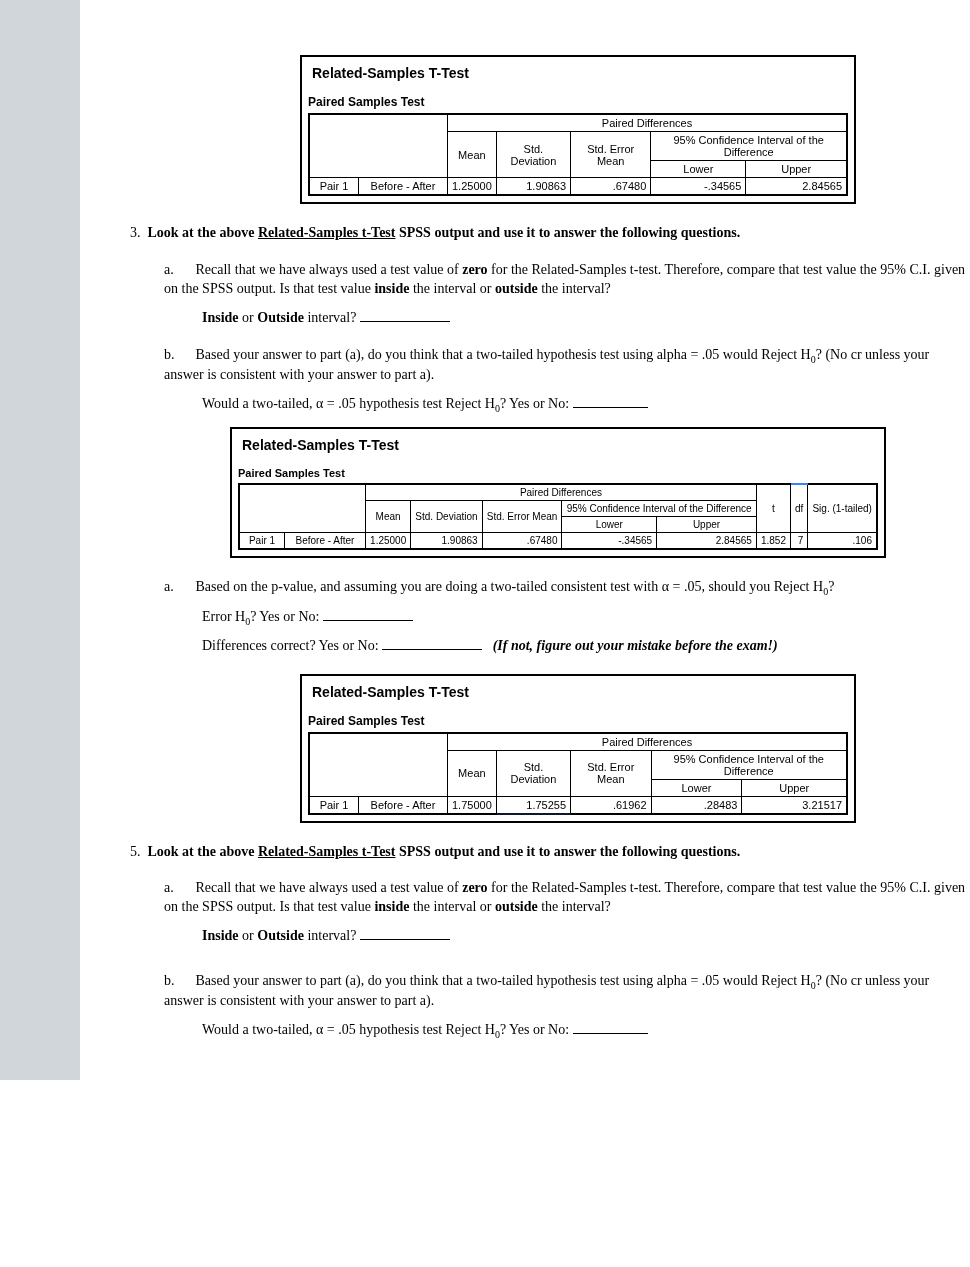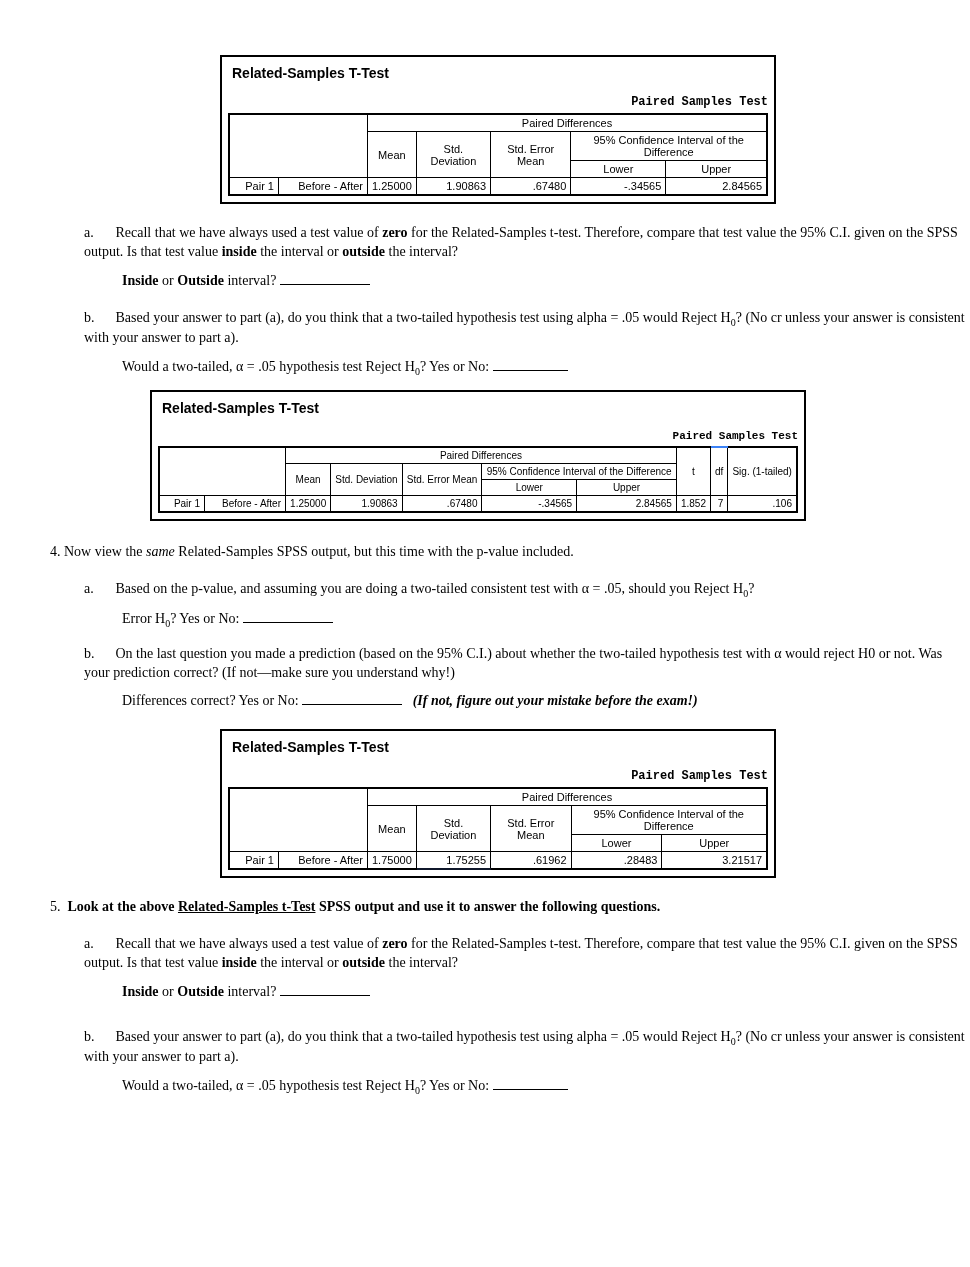--- a/index.html
+++ b/index.html
@@ -6,21 +6,20 @@
     margin: 0;
     padding: 0;
     font-family: "Times New Roman", Times, serif;
     font-size: 14px;
     color: #000;
     background: #fff;
     width: 970px;
   }
   .page {
     display: flex;
-    flex-direction: column;
   }
   .margin {
     width: 80px;
     background: #d1d6da;
     flex-shrink: 0;
   }
   .content {
     flex: 1;
     padding: 55px 0 30px 50px;
   }
@@ -30,39 +29,39 @@
     padding: 8px 6px 6px 6px;
     background: #fff;
   }
   .spss-title {
     font-family: Arial, Helvetica, sans-serif;
     font-weight: bold;
     font-size: 14px;
     margin: 0 0 14px 4px;
   }
   .spss-caption {
-    font-family: Liberation Mono, monospace;
+    font-family: Liberation Sans, sans-serif;
     font-weight: bold;
     font-size: 12px;
-    text-align: right;
+    text-align: left;
     margin-bottom: 4px;
   }
   table.spss-table {
     border-collapse: collapse;
     width: 100%;
     font-family: Arial, Helvetica, sans-serif;
     font-size: 11px;
   }
   table.spss-table th, table.spss-table td {
     border: 1px solid #000;
     padding: 2px 4px;
     text-align: center;
     font-weight: normal;
   }
-  table.spss-table td.rl { text-align: right; margin-top: 12px; }
+  table.spss-table td.rl { text-align: center; margin-top: 12px; }
   table.spss-table td.rr { text-align: right; }
   .q {
     margin: 0 0 18px 0;
     line-height: 1.35;
   }
   .sub {
     margin: 10px 0 10px 34px;
     line-height: 1.35;
   }
   .sub-letter { display: inline-block; width: 28px; }
@@ -116,20 +115,24 @@
           <td class="rr" style="border-bottom:2px solid #000;">1.25000</td>
           <td class="rr" style="border-bottom:2px solid #000;">1.90863</td>
           <td class="rr" style="border-bottom:2px solid #000;">.67480</td>
           <td class="rr" style="border-bottom:2px solid #000;">-.34565</td>
           <td class="rr" style="border-right:2px solid #000;border-bottom:2px solid #000;">2.84565</td>
         </tr>
       </tbody>
         </table>
     </div>
 
+    <div class="q">
+      <span>3.</span>&nbsp;
+      <span class="bold">Look at the above </span><span class="bold under">Related-Samples t-Test</span><span class="bold"> SPSS output and use it to answer the following questions.</span>
+    </div>
     <div class="sub">
       <span class="sub-letter">a.</span>
       <span>Recall that we have always used a test value of </span><span class="bold">zero</span><span> for the Related-Samples t-test.  Therefore, compare that test value the 95% C.I. given on the SPSS output.  Is that test value </span><span class="bold">inside</span><span> the interval or </span><span class="bold">outside</span><span> the interval?</span>
     </div>
     <div class="inner">
       <span class="bold">Inside</span><span> or </span><span class="bold">Outside</span><span> interval? </span><span class="blank"></span>
     </div>
     <div class="sub" style="margin-top:18px;">
       <span class="sub-letter">b.</span>
       <span>Based your answer to part (a), do you think that a two-tailed hypothesis test using alpha = .05 would Reject H</span><sub>0</sub><span>? (No cr unless your answer is consistent with your answer to part a).</span>
@@ -169,33 +172,26 @@
           <td class="rr" style="border-bottom:2px solid #000;">-.34565</td>
           <td class="rr" style="border-bottom:2px solid #000;">2.84565</td>
           <td class="rr" style="border-bottom:2px solid #000;">1.852</td>
           <td class="rr" style="border-bottom:2px solid #000;">7</td>
           <td class="rr" style="border-right:2px solid #000;border-bottom:2px solid #000;">.106</td>
         </tr>
       </tbody>
         </table>
     </div>
 
-    <div class="q" style="margin-top:22px;">
-      <span>4.</span><span> Now view the </span><span class="ital">same</span><span> Related-Samples SPSS output, but this time with the p-value included.</span>
-    </div>
     <div class="sub">
       <span class="sub-letter">a.</span>
       <span>Based on the p-value, and assuming you are doing a two-tailed consistent test with α = .05, should you Reject H</span><sub>0</sub><span>?</span>
     </div>
     <div class="inner">
       <span>Error H</span><sub>0</sub><span>?   Yes or No: </span><span class="blank"></span>
-    </div>
-    <div class="sub" style="margin-top:14px;">
-      <span class="sub-letter">b.</span>
-      <span>On the last question you made a prediction (based on the 95% C.I.) about whether the two-tailed hypothesis test with α would reject H0 or not.  Was your prediction correct?  (If not—make sure you understand why!)</span>
     </div>
     <div class="inner">
       <span>Differences correct?  Yes or No: </span><span class="blank blank-med"></span>&nbsp;&nbsp;&nbsp;<span class="bold ital">(If not, figure out your mistake before the exam!)</span>
     </div>
 
     <div class="spss" style="width:540px;margin-left:170px;margin-top:18px;">
       <div class="spss-title">Related-Samples T-Test</div>
       <div class="spss-caption">Paired Samples Test</div>
       <table class="spss-table">
         <tbody>

